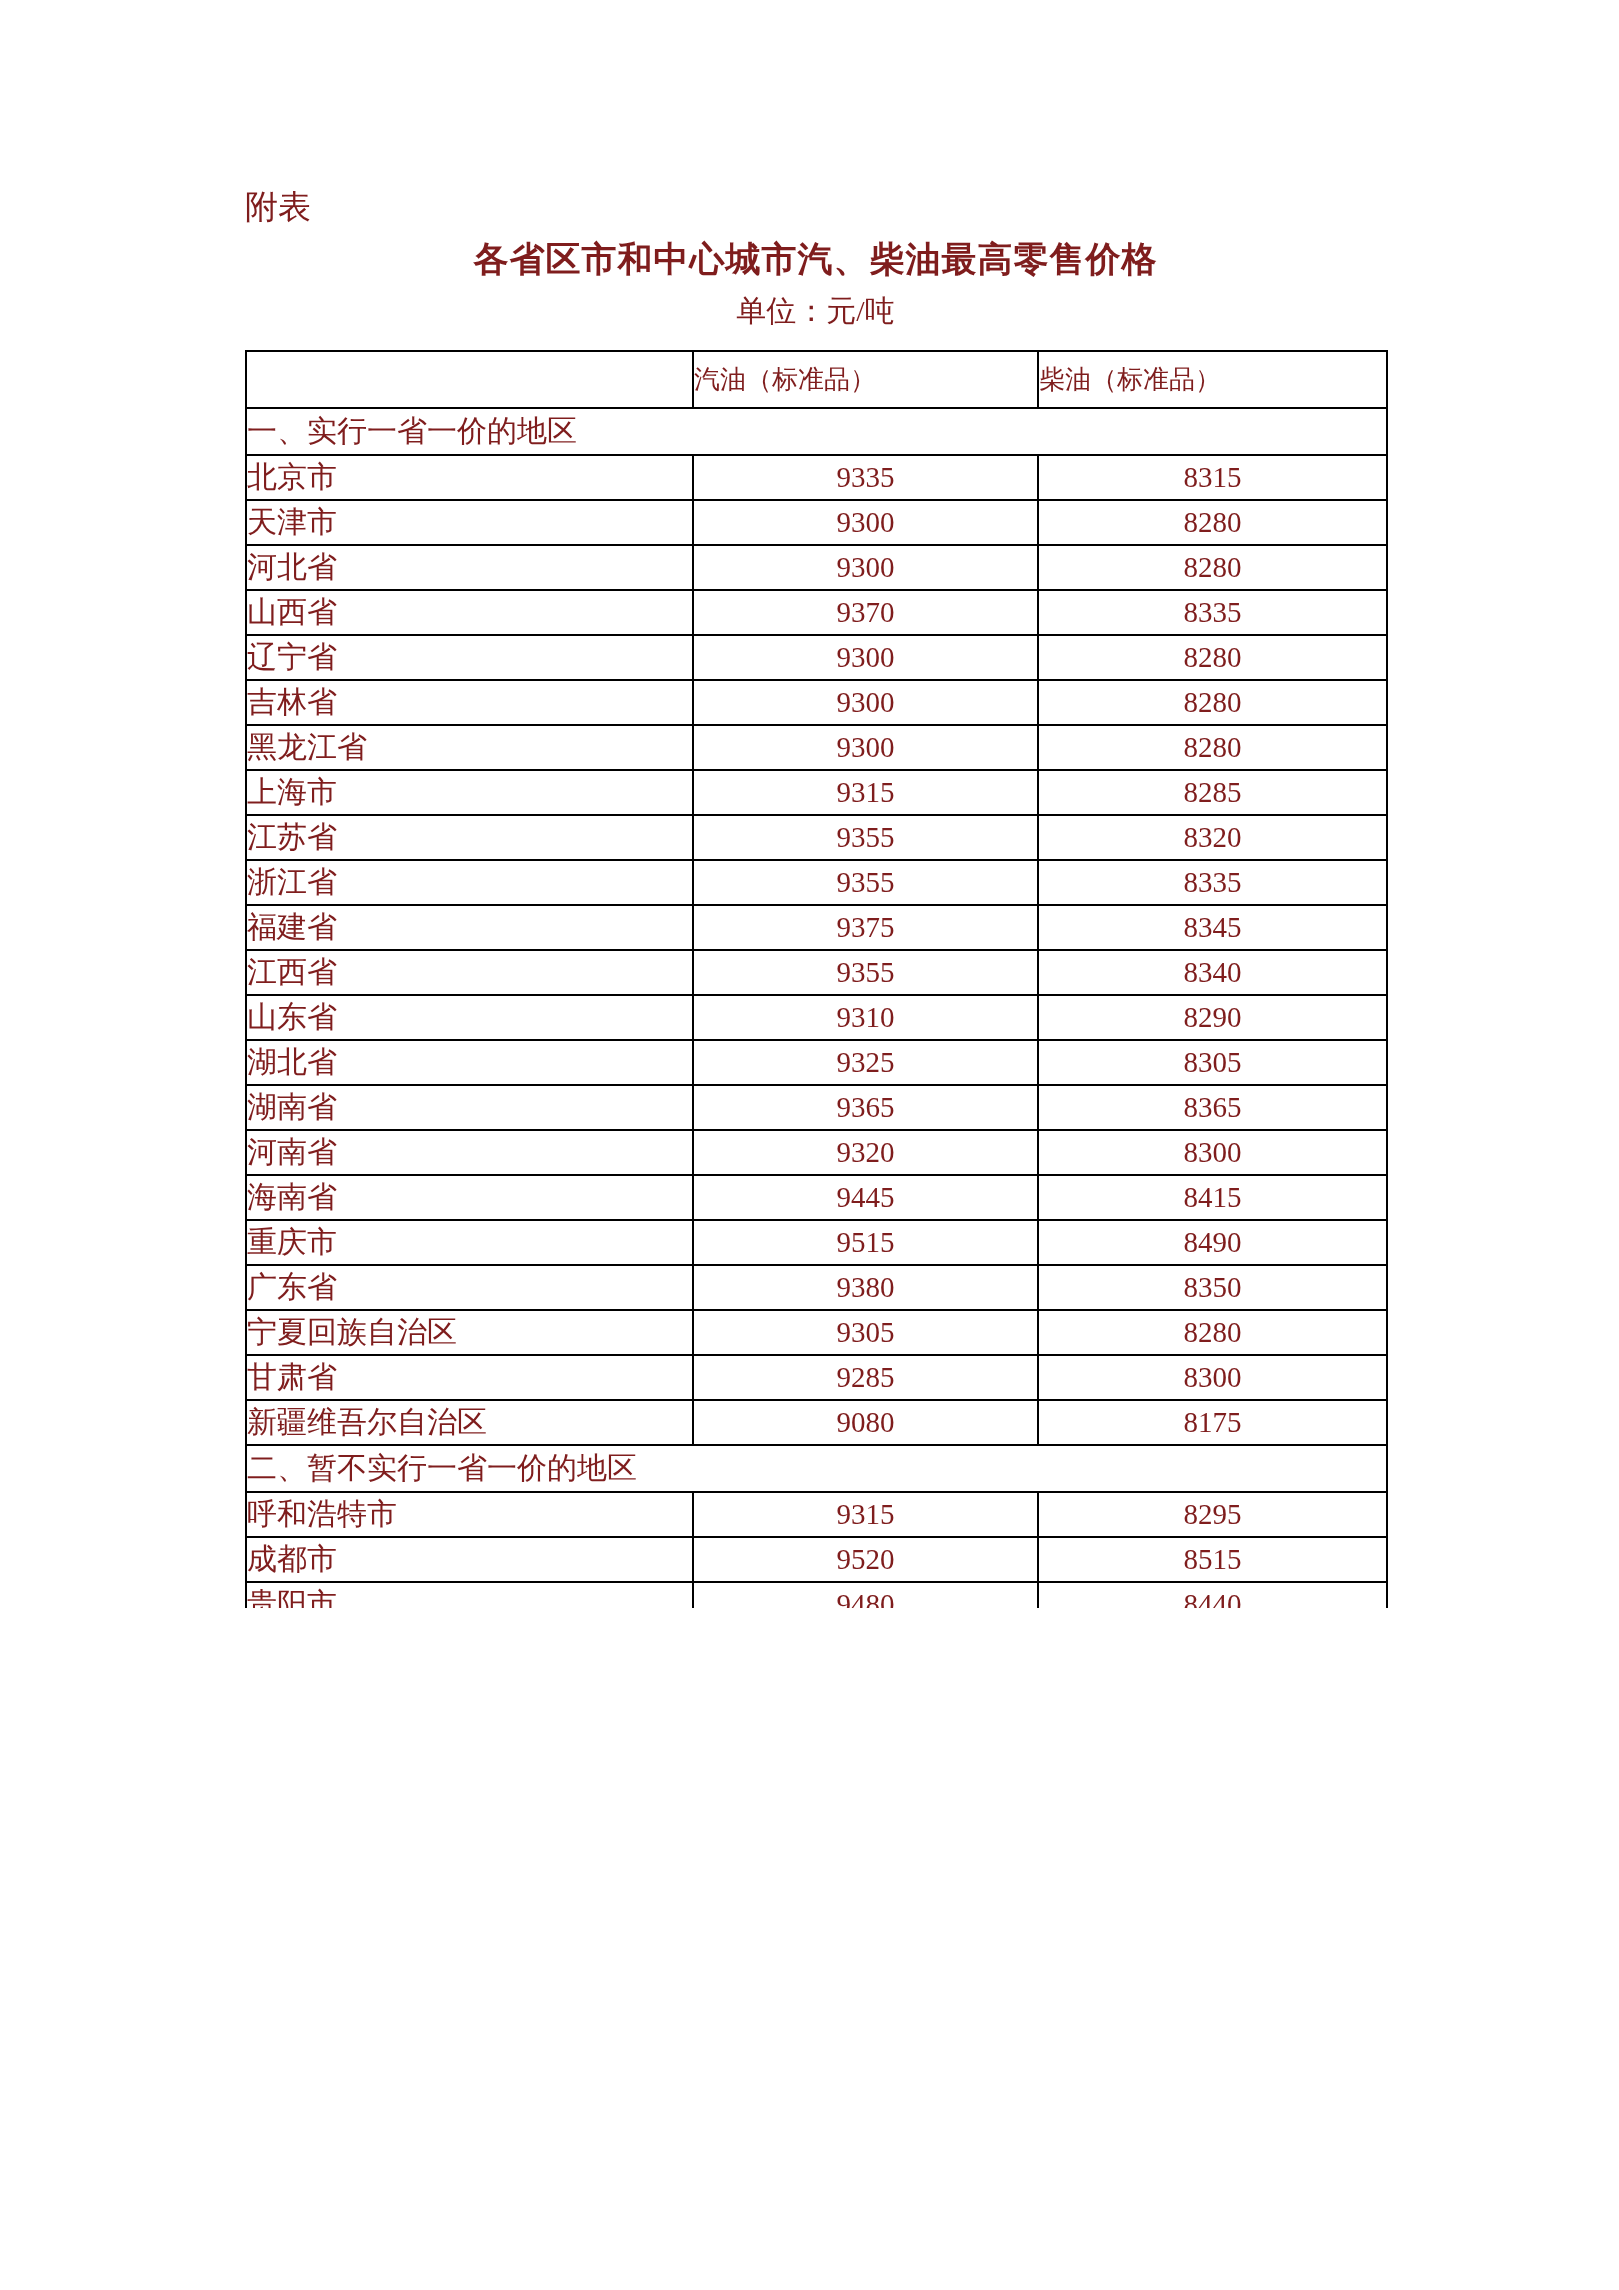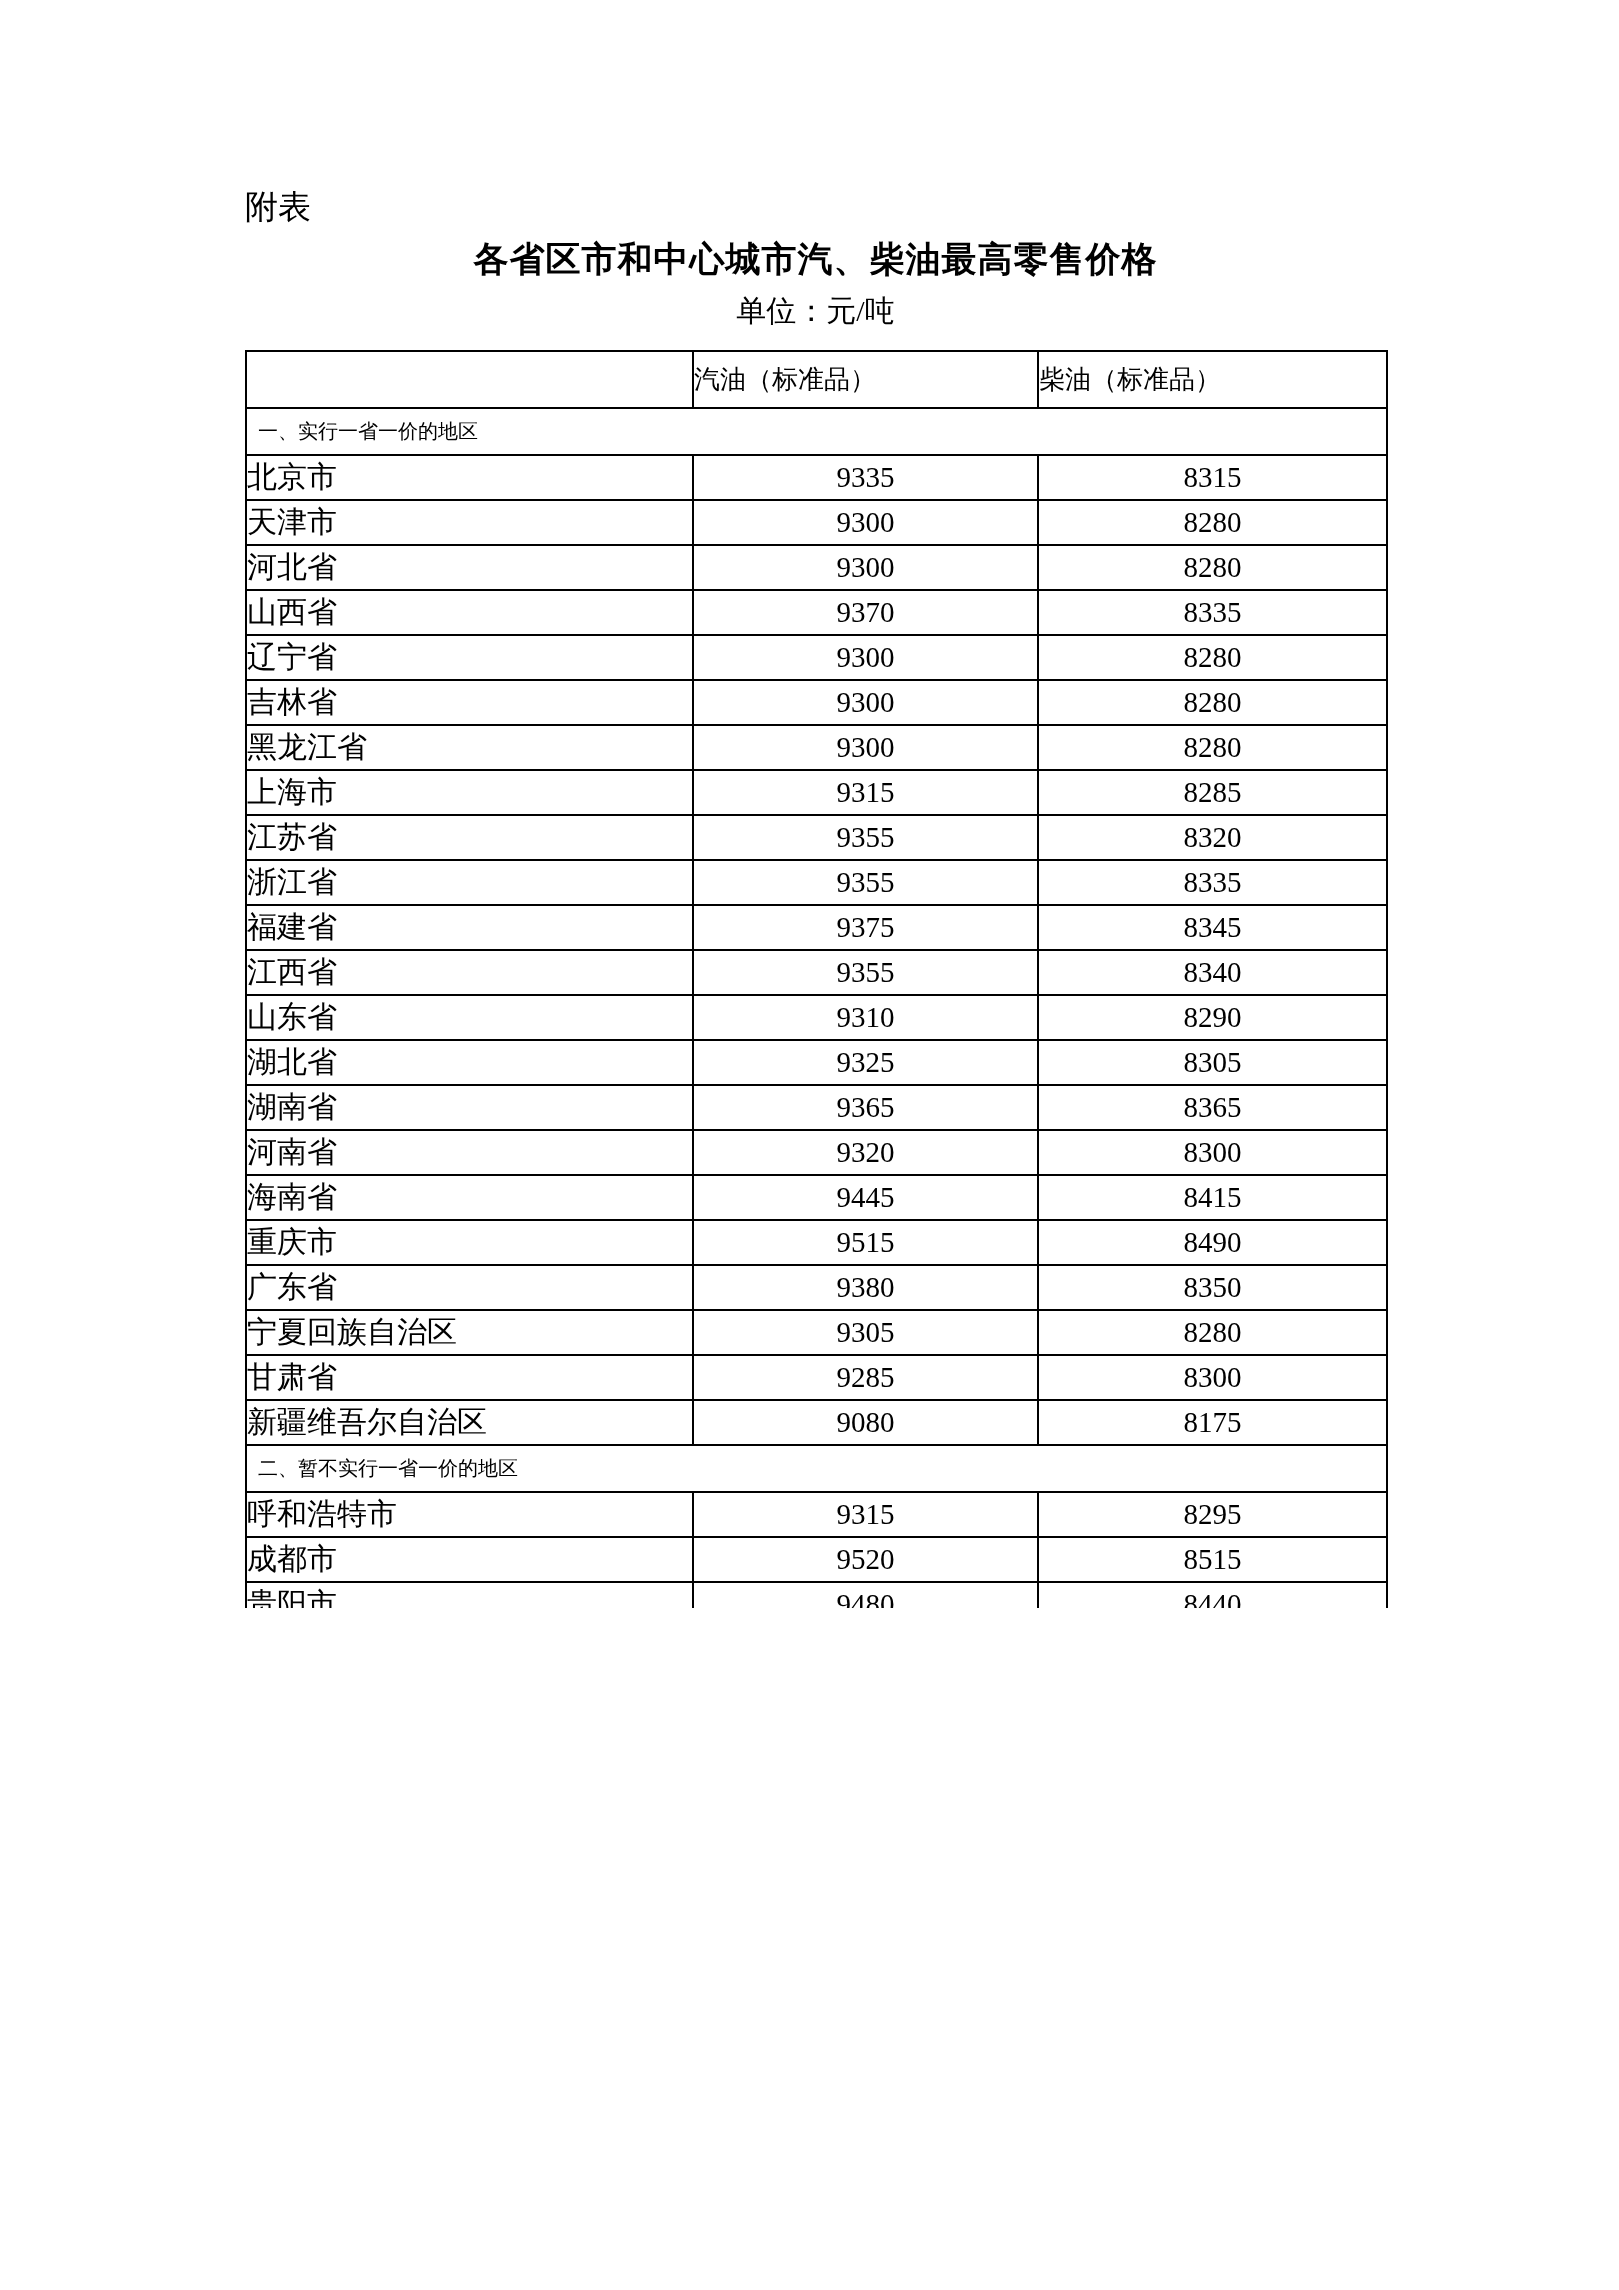--- a/index.html
+++ b/index.html
@@ -5,21 +5,21 @@
   html, body {
     margin: 0;
     padding: 0;
     background: #ffffff;
   }
   .page {
     position: relative;
     width: 1619px;
     height: 1608px;
     background: #ffffff;
-    color: #000000;
+    color: #7f1d1d;
     font-family: "Liberation Serif", "DejaVu Serif", serif;
     overflow: hidden;
   }
   .content {
     position: absolute;
     left: 245px;
     top: 0;
     width: 1141px;
   }
   .appendix {
@@ -62,23 +62,23 @@
     white-space: nowrap;
   }
   table.price-table thead th {
     height: 55px;
     font-size: 26px;
     text-align: left;
     border-bottom: 2.9px solid #000;
   }
   tr.section-row td {
     height: 45px;
-    font-size: 20px;
-    text-align: left;
-    padding-left: 11px;
+    font-size: 30px;
+    text-align: left;
+    padding-left: 0;
   }
   tr.data-row td.region {
     height: 43px;
     font-size: 30px;
     text-align: left;
   }
   tr.data-row td.num {
     height: 43px;
     font-size: 29px;
     text-align: center;

